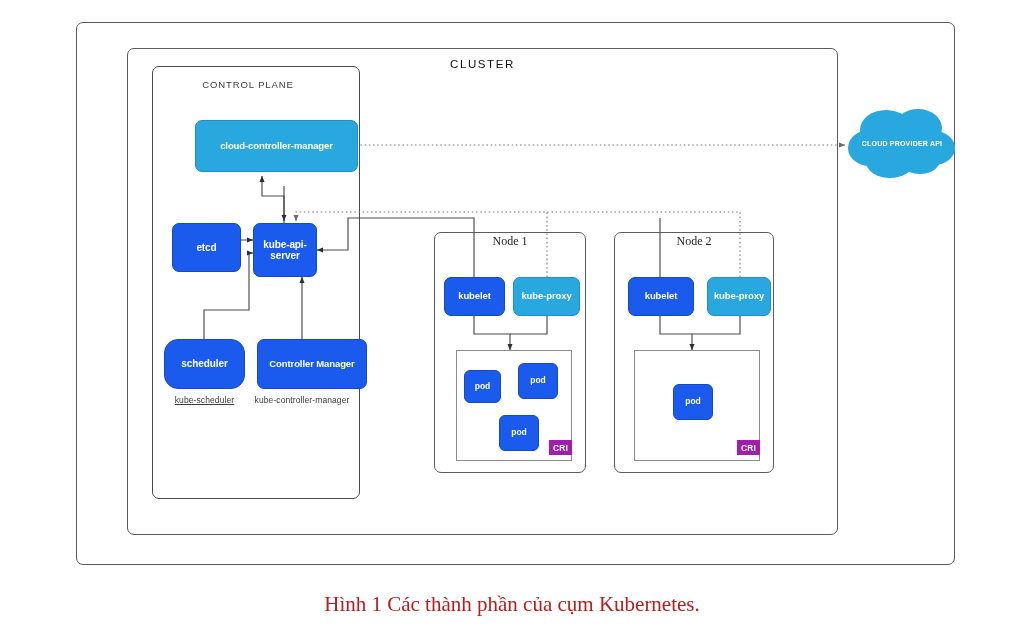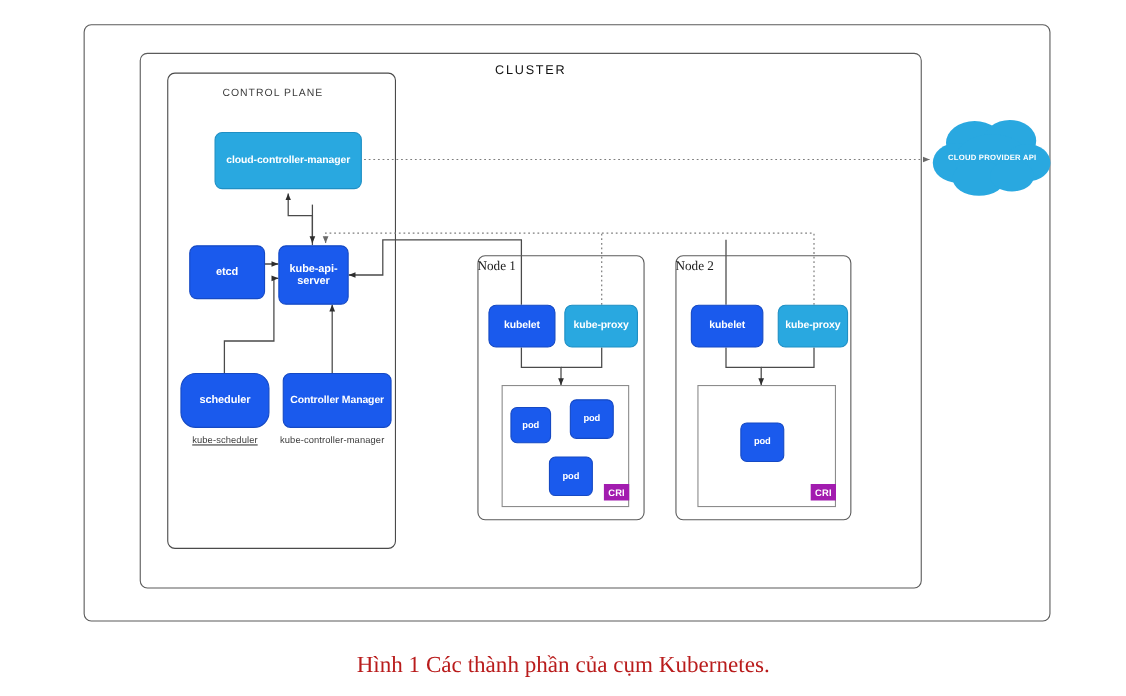--- a/index.html
+++ b/index.html
@@ -99,21 +99,21 @@
   }
   
   .node-frame {
     position: absolute;
     border: 1.4px solid #5b5b5b;
     border-radius: 7px;
     box-sizing: border-box;
   }
   .node-title {
     position: absolute;
-    text-align: left;
+    text-align: center;
     font-family: "Liberation Serif", serif;
     font-size: 12px;
     color: #1d1d1d;
     z-index: 6;
   }
   .cri-frame {
     position: absolute;
     border: 1.4px solid #8c8c8c;
     box-sizing: border-box;
     background: #fff;
@@ -208,30 +208,30 @@
 
     <g stroke="#7d7d7d" stroke-width="1.1" fill="none" stroke-dasharray="1.6,2.6">
 
       <path d="M331,145 L845,145" marker-end="url(#arrowDot)"></path>
 
       <path d="M547,277 L547,212 L296,212 L296,221" marker-end="url(#arrowDot)"></path>
       <path d="M740,277 L740,212 L547,212"></path>
     </g>
   </svg>
 
-  <div class="comp light" style="left:195px; top:120px; width:134px; height:52px; font-size:9.5px;">cloud-controller-manager</div>
+  <div class="comp light" style="left:195px; top:120px; width:163px; height:52px; font-size:9.5px;">cloud-controller-manager</div>
 
   <div class="comp dark" style="left:172px; top:223px; width:69px; height:49px; font-size:10px;">etcd</div>
 
   <div class="comp dark" style="left:253px; top:223px; width:64px; height:54px; font-size:10px;">kube-api-server</div>
 
   <div class="comp dark" style="left:164px; top:339px; width:81px; height:50px; font-size:10px;border-radius:14px;">scheduler</div>
   <div class="sublabel" style="left:164px; top:395px; width:81px;text-decoration:underline;">kube-scheduler</div>
 
-  <div class="comp dark" style="left:257px; top:339px; width:99px; height:50px; font-size:9.5px;">Controller Manager</div>
+  <div class="comp dark" style="left:257px; top:339px; width:110px; height:50px; font-size:9.5px;">Controller Manager</div>
   <div class="sublabel" style="left:249px; top:395px; width:106px;">kube-controller-manager</div>
 
   <div class="node-frame" style="left:434px; top:232px; width:152px; height:241px;"></div>
   <div class="node-title" style="left:434px; top:234px; width:152px;">Node 1</div>
 
   <div class="comp dark" style="left:444px; top:277px; width:61px; height:39px; font-size:9.5px;">kubelet</div>
   <div class="comp light" style="left:513px; top:277px; width:67px; height:39px; font-size:9.5px;">kube-proxy</div>
 
   <div class="cri-frame" style="left:456px; top:350px; width:116px; height:111px;"></div>
   <div class="comp pod" style="left:464px; top:370px; width:37px; height:33px; font-size:8.5px;">pod</div>

